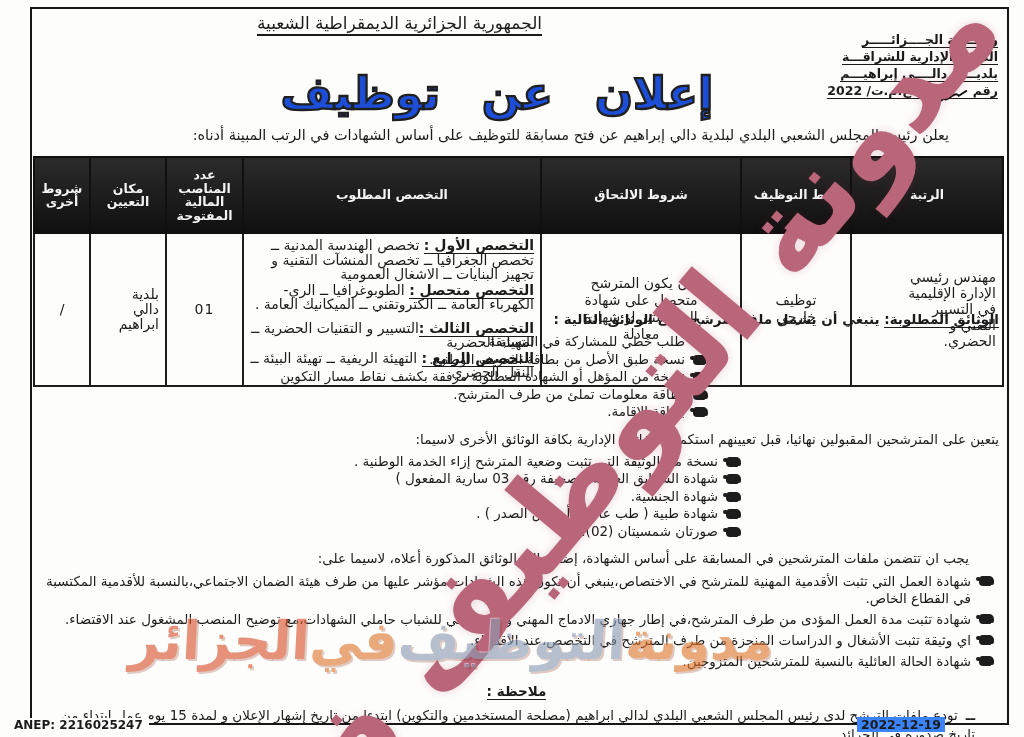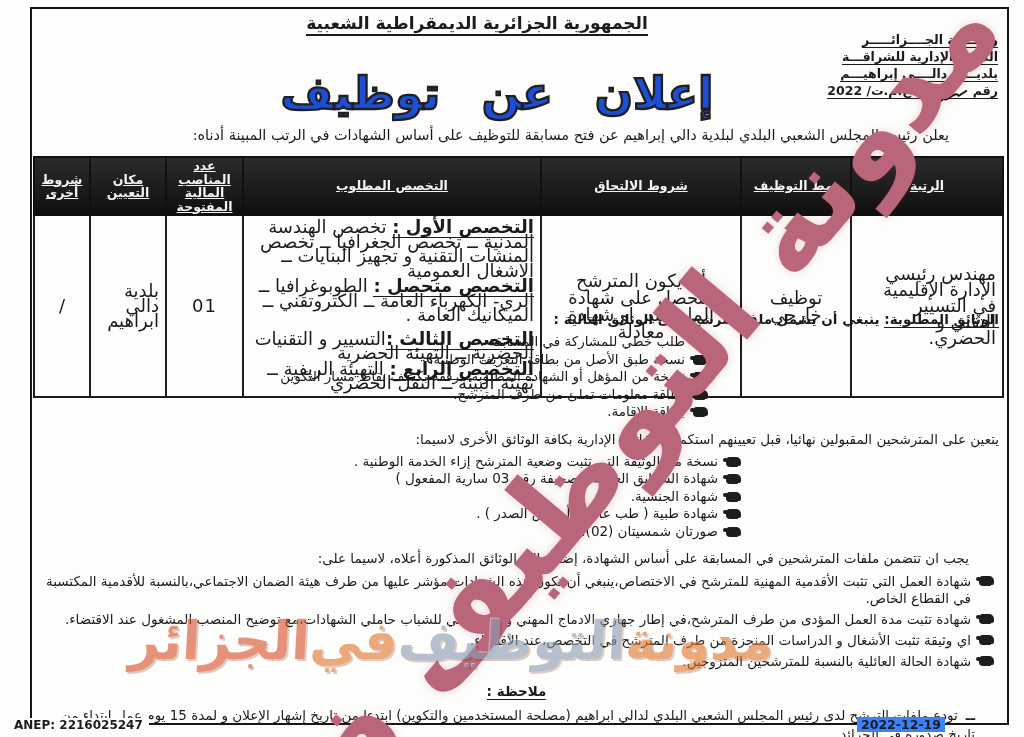--- a/index.html
+++ b/index.html
@@ -1,41 +1,41 @@
 <!DOCTYPE html>
 <html lang="ar" dir="rtl"><head>
 <meta charset="utf-8">
 <style>
   html,body{margin:0;padding:0;background:#e9e9e6;}
   #doc{position:relative;width:1024px;height:737px;background:#fdfdfb;overflow:hidden;
        font-family:"DejaVu Sans",sans-serif;color:#1b1b1b;direction:rtl;}
   .frame{position:absolute;left:30px;top:7px;width:975px;height:714px;border:2px solid #161616;}
   
-  .republic{position:absolute;top:4px;left:225px;width:440px;text-align:center;
-            font-size:17px;font-weight:bold;}
+  .republic{position:absolute;top:4px;left:225px;width:440px;text-align:left;
+            font-size:17px;font-weight:normal;}
   .republic span{border-bottom:2px solid #1b1b1b;padding-bottom:1px;}
   .letterhead{position:absolute;top:22px;right:9px;width:280px;font-size:12.5px;font-weight:bold;
               line-height:17px;text-align:right;}
   .letterhead .lh-line{display:block;}
   .letterhead .lh-line>span{border-bottom:1.4px solid #1b1b1b;padding-bottom:0;}
   .scribble{display:inline-block;vertical-align:middle;margin:0 2px -4px 2px;}
   
   .big-title{position:absolute;top:58px;left:235px;width:460px;text-align:center;
              font-size:45px;font-weight:bold;color:#1d4ed8;
              -webkit-text-stroke:2.3px #202020;letter-spacing:3px;word-spacing:26px;
              text-shadow:0 0 1px #333;}
   
   .intro{position:absolute;top:101px;right:20px;width:948px;font-size:14.5px;line-height:20px;
          text-align:right;text-indent:38px;}
   
   table.jobs{position:absolute;top:147px;right:3px;width:969px;border-collapse:collapse;
              table-layout:fixed;direction:rtl;}
   table.jobs th{background:linear-gradient(#2b2b2b,#101010);color:#f4f4f4;font-size:12.5px;
-                font-weight:bold;height:44px;border:2px solid #101010;padding:1px 2px;line-height:13.5px;text-decoration:underline;}
-  table.jobs td{border:2px solid #1d1d1d;vertical-align:middle;font-size:18px;padding:4px 6px;
+                font-weight:bold;height:44px;border:2px solid #101010;padding:10px 2px;line-height:13.5px;}
+  table.jobs td{border:2px solid #1d1d1d;vertical-align:middle;font-size:14px;padding:4px 6px;
                 height:104px;background:#fdfdfb;}
   td.pre{white-space:pre-line;}
   td.rank{text-align:right;padding-right:14px;line-height:16px;font-size:13px;}
   td.mode{text-align:center;line-height:17px;font-size:13px;}
   td.cond{text-align:center;line-height:17px;font-size:13px;}
   td.spec{text-align:right;font-size:11.8px;line-height:14.5px;vertical-align:top;padding-top:5px;}
   .spec-line{margin-bottom:1px;}
   .spec-line:nth-child(3){margin-top:9px;}
   td.count{text-align:center;font-weight:normal;font-size:14px;letter-spacing:1px;}
   td.loc{line-height:15px;}

